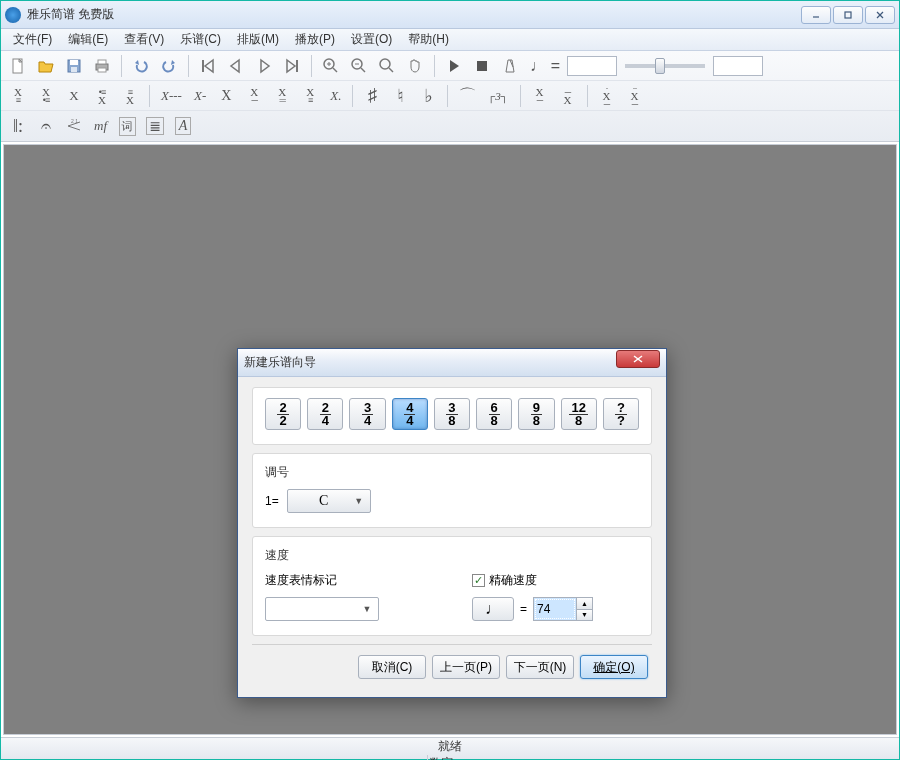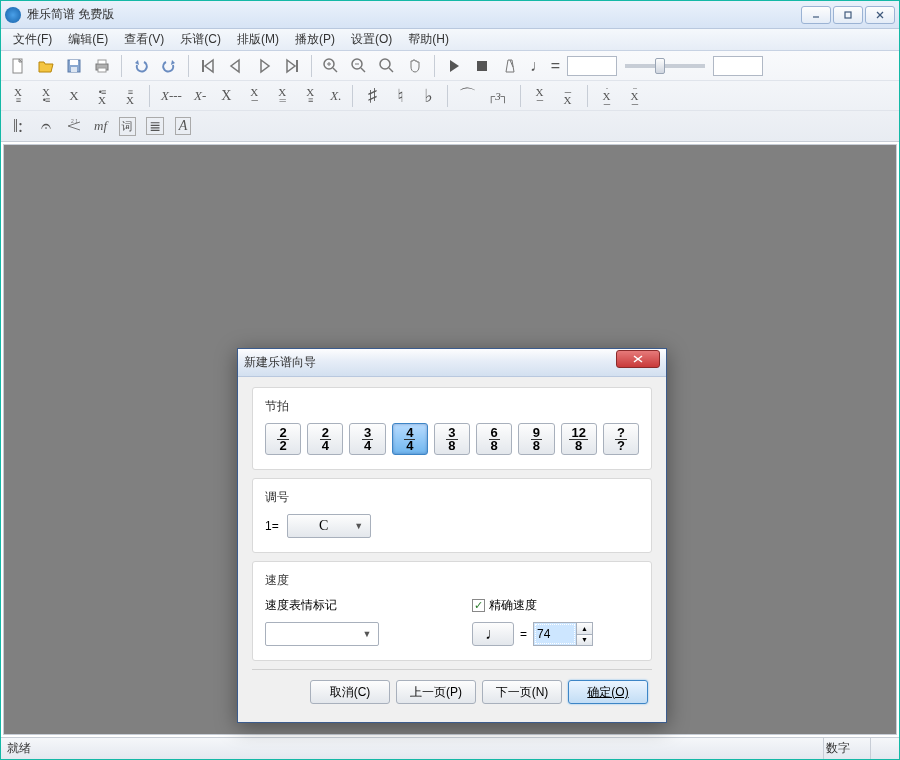--- a/index.html
+++ b/index.html
@@ -28,21 +28,21 @@
 .tb-input { width: 50px; height: 20px; border: 1px solid #b0b8c5; background: #fff; }
 .note-glyph { font-size: 16px; line-height: 1; }
 .serif { font-family: "Times New Roman", serif; }
 .serif-sym { font-family: "Times New Roman", serif; font-size: 18px; }
 .stack { display: flex; flex-direction: column; align-items: center; font-size: 9px; line-height: 8px; font-family: serif; }
 .stack .top { font-size: 11px; }
 .stack .bot { font-size: 9px; letter-spacing: -1px; }
 
 .workspace { flex: 1; background: #808080; position: relative; border: 1px solid #c7cdd6; margin: 2px; }
 
-.statusbar { height: 22px; background: linear-gradient(#f5f7fa,#e4e8ef); border-top: 1px solid #c7cdd6; display: flex; align-items: center; font-size: 12px; padding: 0 6px; color: #333; }
+.statusbar { height: 22px; background: linear-gradient(#f5f7fa,#e4e8ef); border-top: 1px solid #c7cdd6; display: flex; align-items: center; font-size: 12px; padding: 0 6px; color: #333; flex-direction: column; }
 .statusbar .spacer { flex: 1; }
 .status-cell { border-left: 1px solid #c7cdd6; padding: 0 20px 0 2px; height: 100%; display: flex; align-items: center; }
 
 
 .dialog { position: absolute; left: 233px; top: 203px; width: 430px; background: #f0f0f0; border: 1px solid #3b5b8c; box-shadow: 0 4px 20px rgba(0,0,0,0.4); }
 .dlg-titlebar { height: 28px; background: linear-gradient(#fdfdfe,#e6edf7 45%,#d3e0f0); display: flex; align-items: center; padding: 0 6px; border-bottom: 1px solid #b9c8de; }
 .dlg-titlebar .title { font-size: 12px; flex: 1; color: #333; }
 .dlg-close { width: 44px; height: 18px; background: linear-gradient(#e67a7a,#c83a3a); border: 1px solid #8a2a2a; border-radius: 3px; display: flex; align-items: center; justify-content: center; color: #fff; font-size: 11px; position: relative; top: -4px; }
 .dlg-body { padding: 10px 14px 6px; }
 .panel { border: 1px solid #d9d9d9; border-radius: 3px; background: #fff; padding: 10px 12px 14px; margin-bottom: 8px; }
@@ -68,21 +68,21 @@
 .tempo-eq { display: flex; align-items: center; gap: 6px; }
 .note-btn { width: 42px; height: 24px; background: linear-gradient(#fdfdfd,#e3e7ec); border: 1px solid #a8b0bc; border-radius: 3px; display: flex; align-items: center; justify-content: center; font-size: 16px; }
 .spin { display: flex; border: 1px solid #a8b0bc; height: 24px; background: #fff; }
 .spin input { width: 42px; border: none; background: #cde6ff; color: #000; font-size: 12px; padding: 0 3px; outline: 1px dotted #fff; outline-offset: -2px; }
 .spin .arrows { width: 16px; display: flex; flex-direction: column; border-left: 1px solid #a8b0bc; }
 .spin .arrows div { flex: 1; display: flex; align-items: center; justify-content: center; font-size: 7px; background: linear-gradient(#fdfdfd,#e3e7ec); }
 .spin .arrows div:first-child { border-bottom: 1px solid #a8b0bc; }
 
 .dlg-hr { border: none; border-top: 1px solid #d0d0d0; margin: 4px 0 10px; }
 .dlg-buttons { display: flex; justify-content: flex-end; gap: 6px; padding: 0 4px 12px; }
-.dlg-btn { width: 80px; height: 24px; border: 1px solid #a8b0bc; background: linear-gradient(#fdfdfd,#e3e7ec); border-radius: 3px; font-size: 12px; display: flex; align-items: center; justify-content: center; }
+.dlg-btn { width: 68px; height: 24px; border: 1px solid #a8b0bc; background: linear-gradient(#fdfdfd,#e3e7ec); border-radius: 3px; font-size: 12px; display: flex; align-items: center; justify-content: center; }
 .dlg-btn.primary { border-color: #3d85c6; background: linear-gradient(#eaf4ff,#c2ddf5); box-shadow: 0 0 2px #6fb6ef; text-decoration: underline; }
 .sublabel { font-size: 12px; margin-bottom: 8px; }
 .eq-sign { font-size: 12px; }
 </style>
 </head>
 <body>
 
 <div class="window">
   <div class="titlebar">
     <div class="app-icon"></div>
@@ -354,21 +354,20 @@
         <div class="dlg-close">
             <svg width="10" height="8" viewBox="0 0 10 8">
               <line x1="1" y1="1" x2="9" y2="7" stroke="#fff" stroke-width="1.5"></line>
               <line x1="9" y1="1" x2="1" y2="7" stroke="#fff" stroke-width="1.5"></line>
             </svg>
           </div>
       </div>
       <div class="dlg-body">
 
         <div class="panel">
-          <div class="plabel">节拍</div>
           <div class="ts-row" id="ts-row">
               <div class="ts-btn">
                 <div class="ts-frac">
                   <span class="num">2</span>
                   <span class="den">2</span>
                 </div>
               </div>
               <div class="ts-btn">
                 <div class="ts-frac">
                   <span class="num">2</span>

